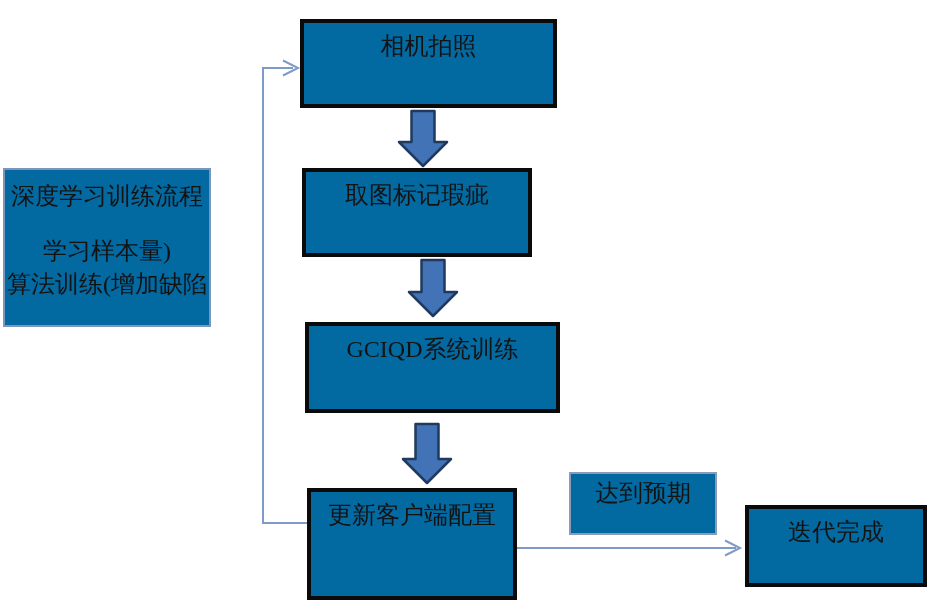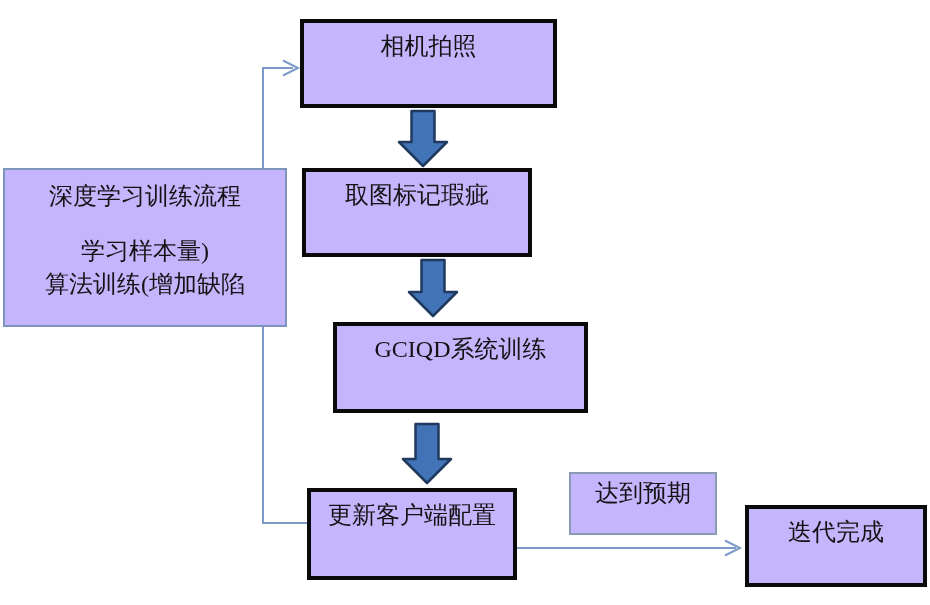--- a/index.html
+++ b/index.html
@@ -17,21 +17,21 @@
   }
   #connector-layer {
     position: absolute;
     left: 0; top: 0;
     width: 930px; height: 605px;
     z-index: 1;
   }
   .flow-box {
     position: absolute;
     box-sizing: border-box;
-    background: #c4b5fd;
+    background: #0369a1;
     z-index: 2;
     text-align: center;
     color: #131313;
     font-size: 24px;
     line-height: 30px;
   }
   .thick {
     border: 4px solid #0a0a0a;
   }
   .thin-blue {
@@ -67,36 +67,36 @@
   </svg>
 
   <div class="flow-box thick pad-top-sm" style="left:300px; top:19px; width:257px; height:89px;">
     <span>相机拍照</span>
   </div>
 
   <div class="flow-box thick pad-top-sm" style="left:302px; top:168px; width:230px; height:89px;">
     <span>取图标记瑕疵</span>
   </div>
 
-  <div class="flow-box thick pad-top-sm" style="left:305px; top:322px; width:255px; height:91px;margin-left:28px;">
+  <div class="flow-box thick pad-top-sm" style="left:305px; top:322px; width:255px; height:91px;">
     <span>GCIQD系统训练</span>
   </div>
 
-  <div class="flow-box thick two-line" style="left:307px; top:488px; width:210px; height:92px;">
+  <div class="flow-box thick two-line" style="left:307px; top:488px; width:210px; height:112px;">
     <div>更新客户端配置</div>
   </div>
 
   <div class="flow-box thick pad-top-sm" style="left:745px; top:505px; width:182px; height:82px;">
     <span>迭代完成</span>
   </div>
 
   <div class="flow-box thin-gray pad-top-xs" style="left:569px; top:472px; width:148px; height:63px;">
     <span>达到预期</span>
   </div>
 
-  <div class="flow-box thin-blue" style="left:3px; top:168px; width:284px; height:159px; padding-top:10px;">
+  <div class="flow-box thin-blue" style="left:3px; top:168px; width:208px; height:159px; padding-top:10px;">
     <div class="note-line">深度学习训练流程</div>
     <div class="note-spacer"></div>
     <div class="note-line">学习样本量)</div>
     <div class="note-line">算法训练(增加缺陷</div>
   </div>
 
 </div>
 
 </body></html>

